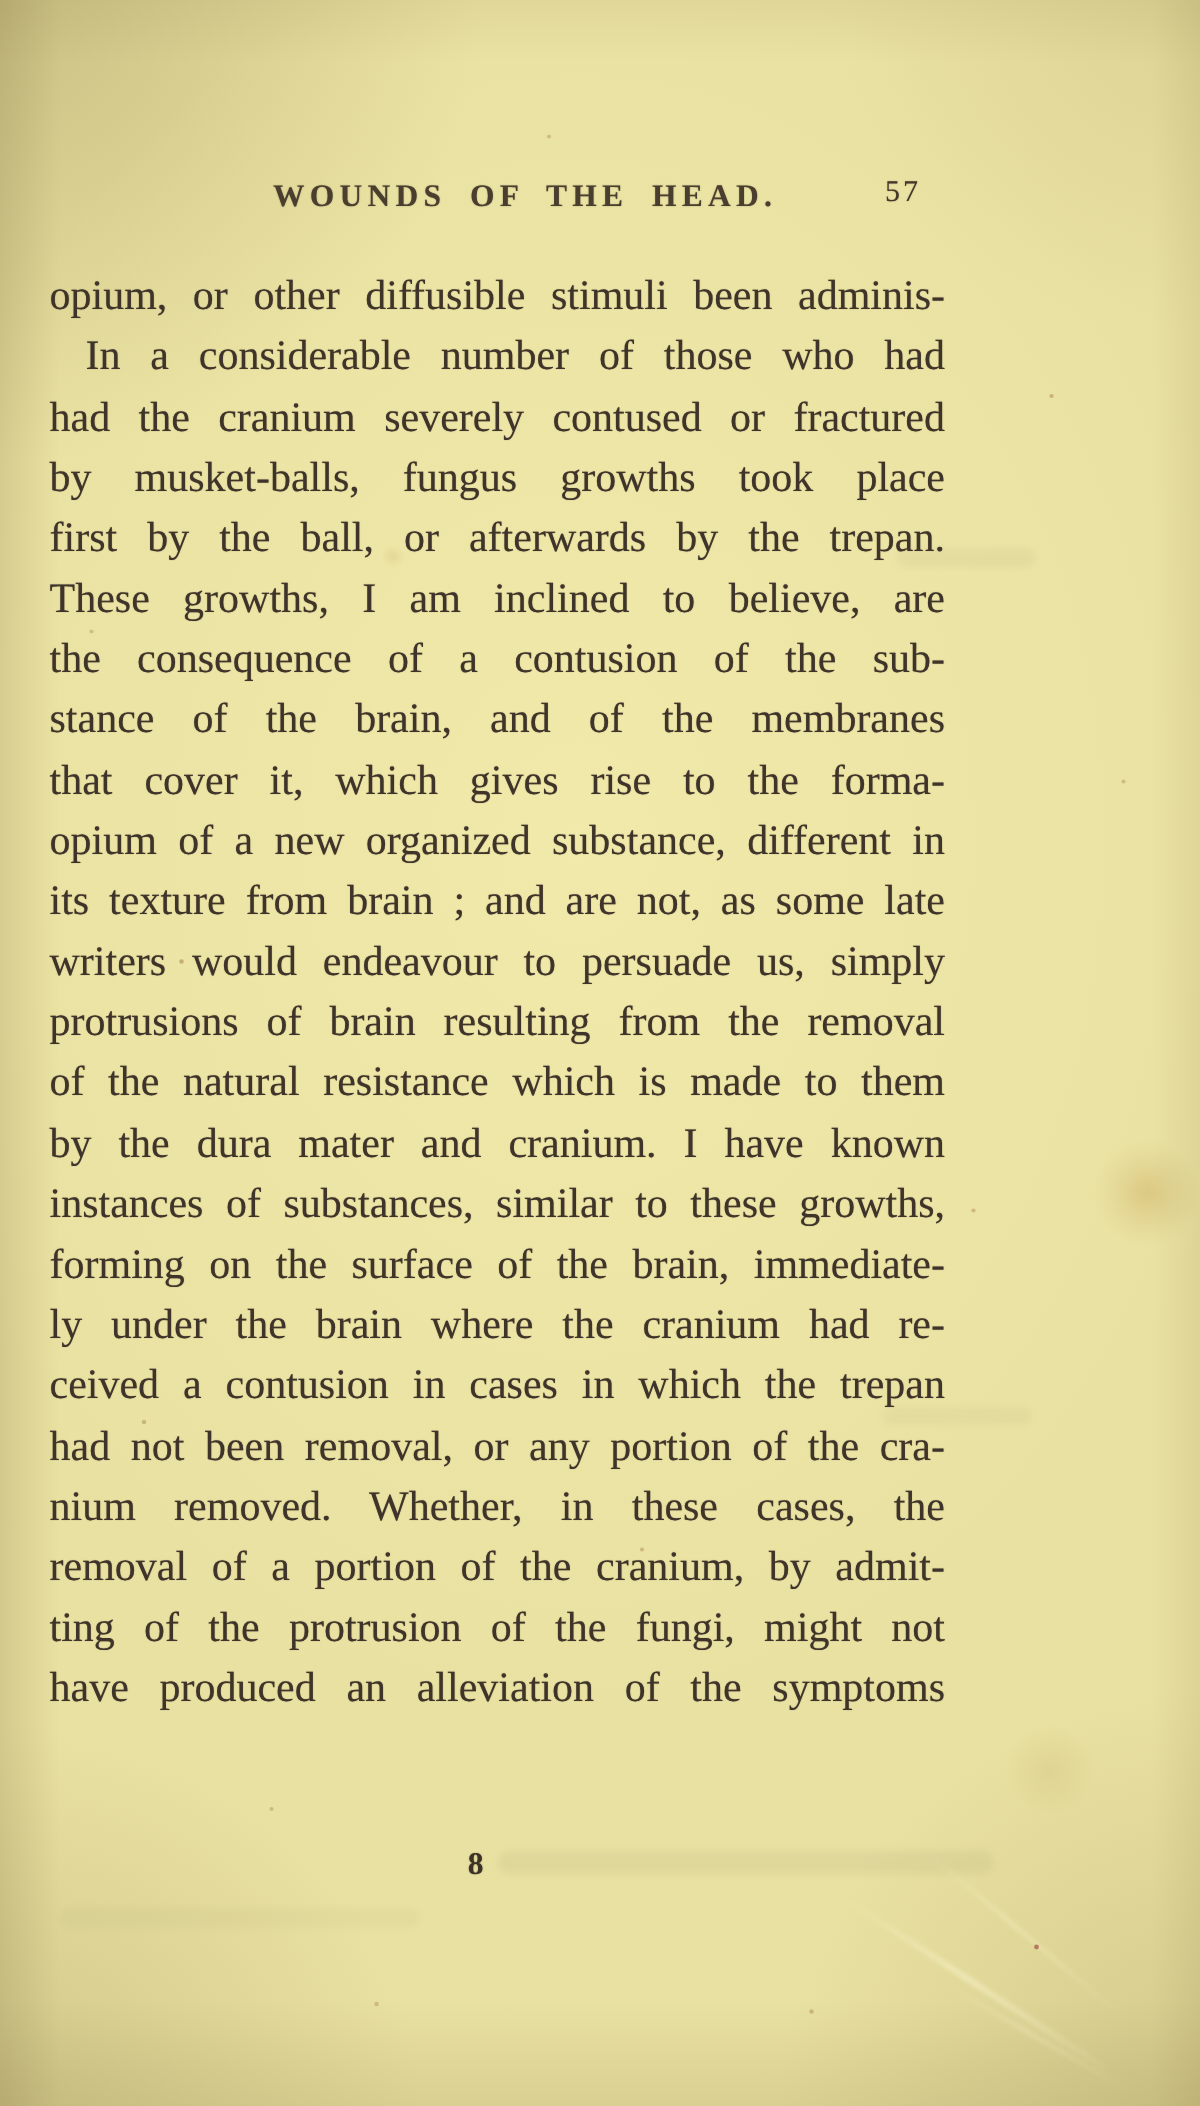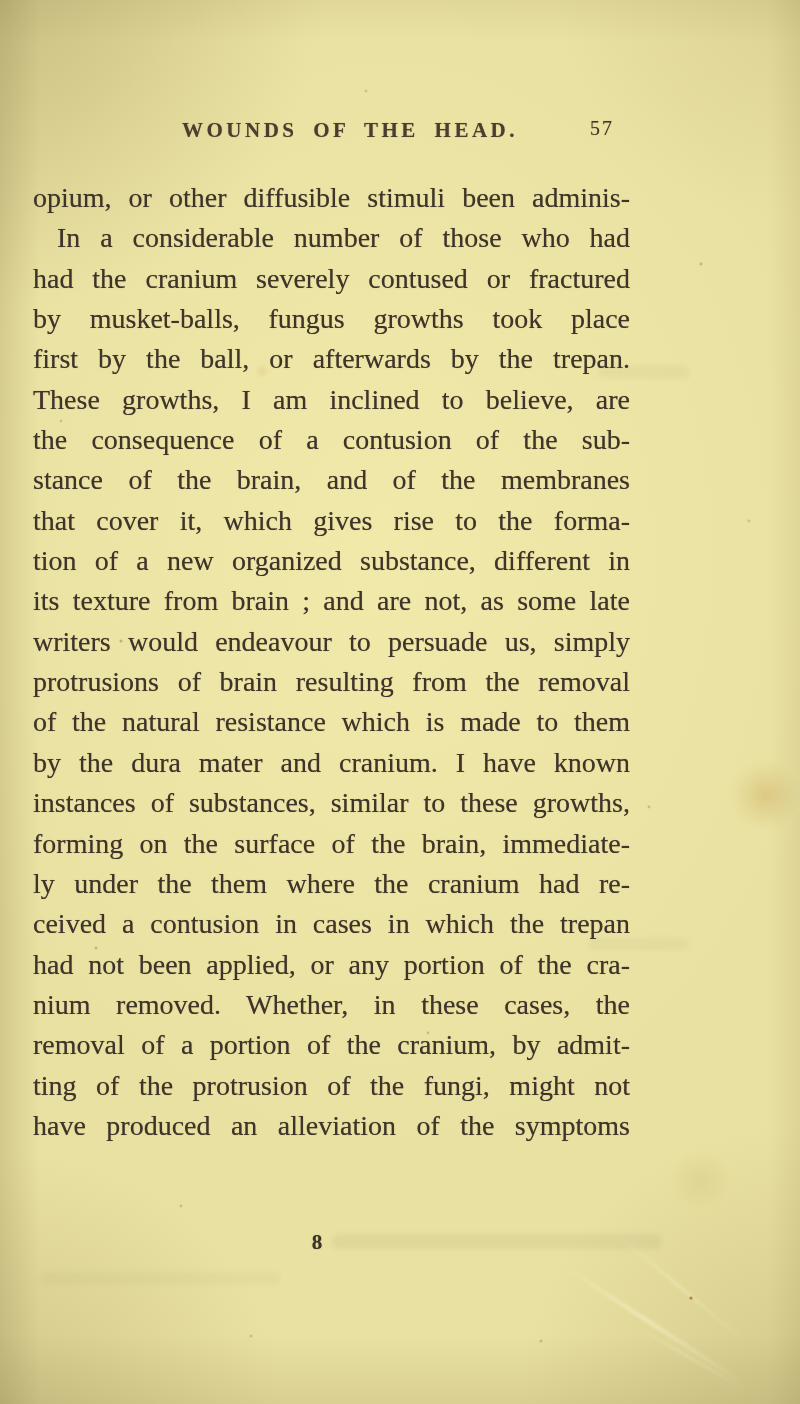--- a/index.html
+++ b/index.html
@@ -137,31 +137,31 @@
   <div class="body-text">
     <div class="line">opium, or other diffusible stimuli been adminis-</div>
     <div class="line indent">In a considerable number of those who had</div>
     <div class="line">had the cranium severely contused or fractured</div>
     <div class="line">by musket-balls, fungus growths took place</div>
     <div class="line">first by the ball, or afterwards by the trepan.</div>
     <div class="line">These growths, I am inclined to believe, are</div>
     <div class="line">the consequence of a contusion of the sub-</div>
     <div class="line">stance of the brain, and of the membranes</div>
     <div class="line">that cover it, which gives rise to the forma-</div>
-    <div class="line">tion of a new organized substance, different in</div>
+    <div class="line">opium of a new organized substance, different in</div>
     <div class="line">its texture from brain ; and are not, as some late</div>
     <div class="line">writers would endeavour to persuade us, simply</div>
     <div class="line">protrusions of brain resulting from the removal</div>
     <div class="line">of the natural resistance which is made to them</div>
     <div class="line">by the dura mater and cranium.  I have known</div>
     <div class="line">instances of substances, similar to these growths,</div>
     <div class="line">forming on the surface of the brain, immediate-</div>
-    <div class="line">ly under the them where the cranium had re-</div>
+    <div class="line">ly under the brain where the cranium had re-</div>
     <div class="line">ceived a contusion in cases in which the trepan</div>
-    <div class="line">had not been applied, or any portion of the cra-</div>
+    <div class="line">had not been removal, or any portion of the cra-</div>
     <div class="line">nium removed.  Whether, in these cases, the</div>
     <div class="line">removal of a portion of the cranium, by admit-</div>
     <div class="line">ting of the protrusion of the fungi, might not</div>
     <div class="line">have produced an alleviation of the symptoms</div>
   </div>
 
   <div class="signature-mark">8</div>
 
   <div class="ghost ghost-1"></div>
   <div class="ghost ghost-2"></div>

